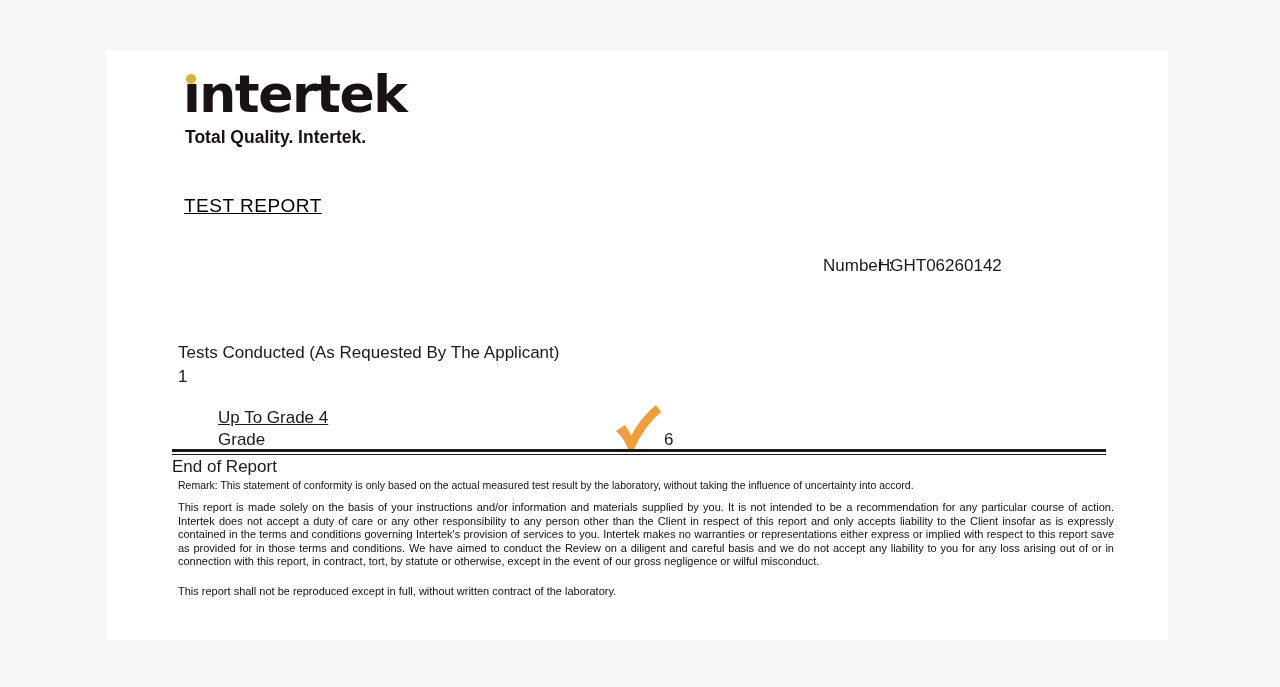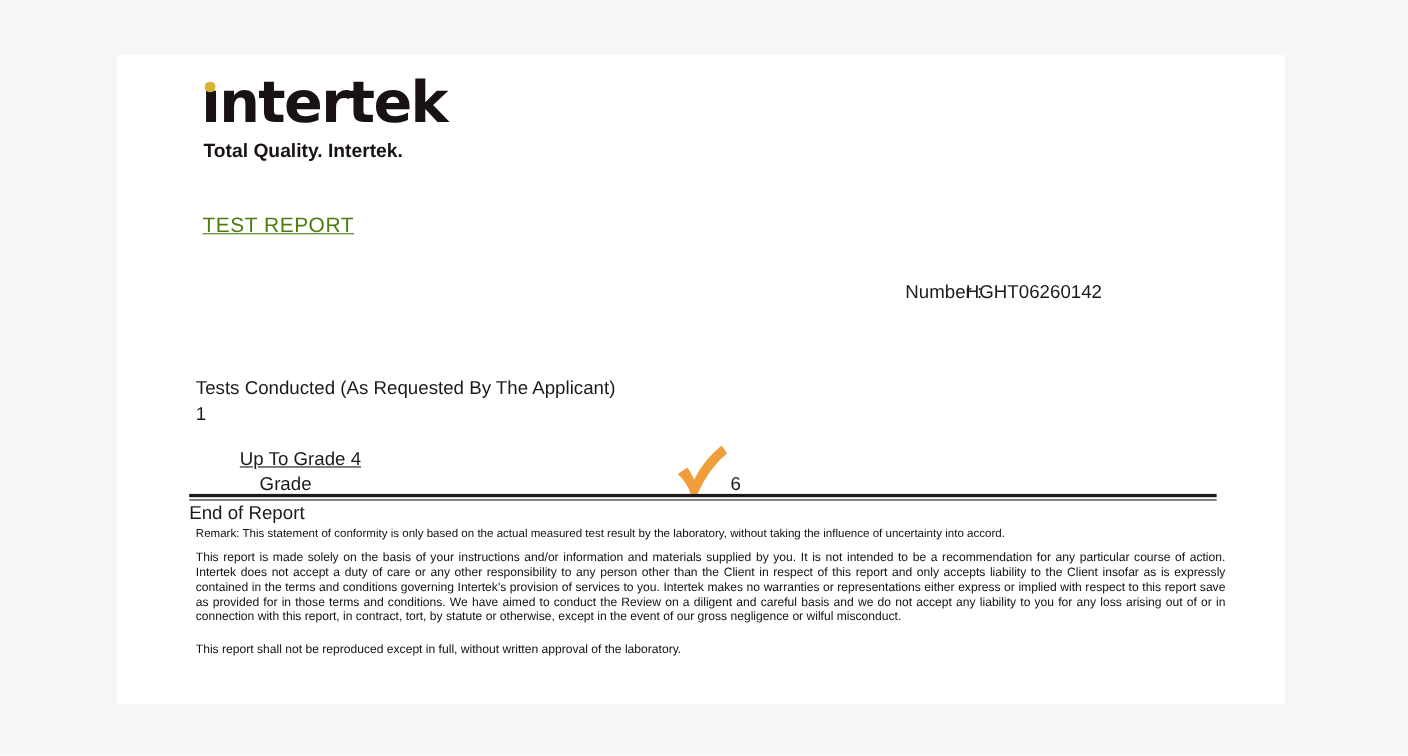--- a/index.html
+++ b/index.html
@@ -39,21 +39,21 @@
   .logo-tagline {
     font-size: 17.5px;
     font-weight: bold;
     color: #181216;
   }
 
   .report-title {
     font-size: 19px;
     letter-spacing: 0.5px;
     text-decoration: underline;
-    color: #4d7c0f;
+    color: #000000;
   }
 
   .number-row { font-size: 17px; }
   .number-label { position: absolute; left: 690px; top: 206px; margin-left: 27px; }
   .number-value { position: absolute; left: 772px; top: 206px; }
 
   .body-text { font-size: 17px; color: #1a1a1a; }
 
   .scale-note { text-decoration: underline; }
 
@@ -103,28 +103,28 @@
     <div class="number-row">
       <span class="number-label">Number :</span>
       <span class="number-value">HGHT06260142</span>
     </div>
 
     <div class="abs body-text" style="left:72px; top:293px;">Tests Conducted (As Requested By The Applicant)</div>
 
     <div class="abs body-text" style="left:72px; top:317px;">1</div>
 
     <div class="abs body-text scale-note" style="left:112px; top:358px;">Up To Grade 4</div>
-    <div class="abs body-text" style="left:130px; top:380px;">Grade</div>
+    <div class="abs body-text" style="left:112px; top:380px;">Grade</div>
 
     <svg class="abs" style="left:506px; top:352px;" width="52" height="50" viewBox="0 0 52 50">
       <path d="M4 29 L13 23 Q17 29 19 34 Q28 16 44 3 L49 10 Q33 23 22 47 L16 47 Q12 36 4 29 Z" fill="#f29d3c"></path>
     </svg>
     <div class="abs body-text" style="left:558px; top:380px;">6</div>
 
     <div class="abs divider"></div>
     <div class="abs end-of-report">End of Report</div>
 
     <div class="abs fineprint remark">Remark: This statement of conformity is only based on the actual measured test result by the laboratory, without taking the influence of uncertainty into accord.</div>
     <div class="abs fineprint disclaimer">This report is made solely on the basis of your instructions and/or information and materials supplied by you. It is not intended to be a recommendation for any particular course of action. Intertek does not accept a duty of care or any other responsibility to any person other than the Client in respect of this report and only accepts liability to the Client insofar as is expressly contained in the terms and conditions governing Intertek's provision of services to you. Intertek makes no warranties or representations either express or implied with respect to this report save as provided for in those terms and conditions. We have aimed to conduct the Review on a diligent and careful basis and we do not accept any liability to you for any loss arising out of or in connection with this report, in contract, tort, by statute or otherwise, except in the event of our gross negligence or wilful misconduct.</div>
-    <div class="abs fineprint repro-note">This report shall not be reproduced except in full, without written approval of the laboratory.</div>
+    <div class="abs fineprint repro-note">This report shall not be reproduced except in full, without written contract of the laboratory.</div>
 
   </div>
 </div>
 
 </body></html>

